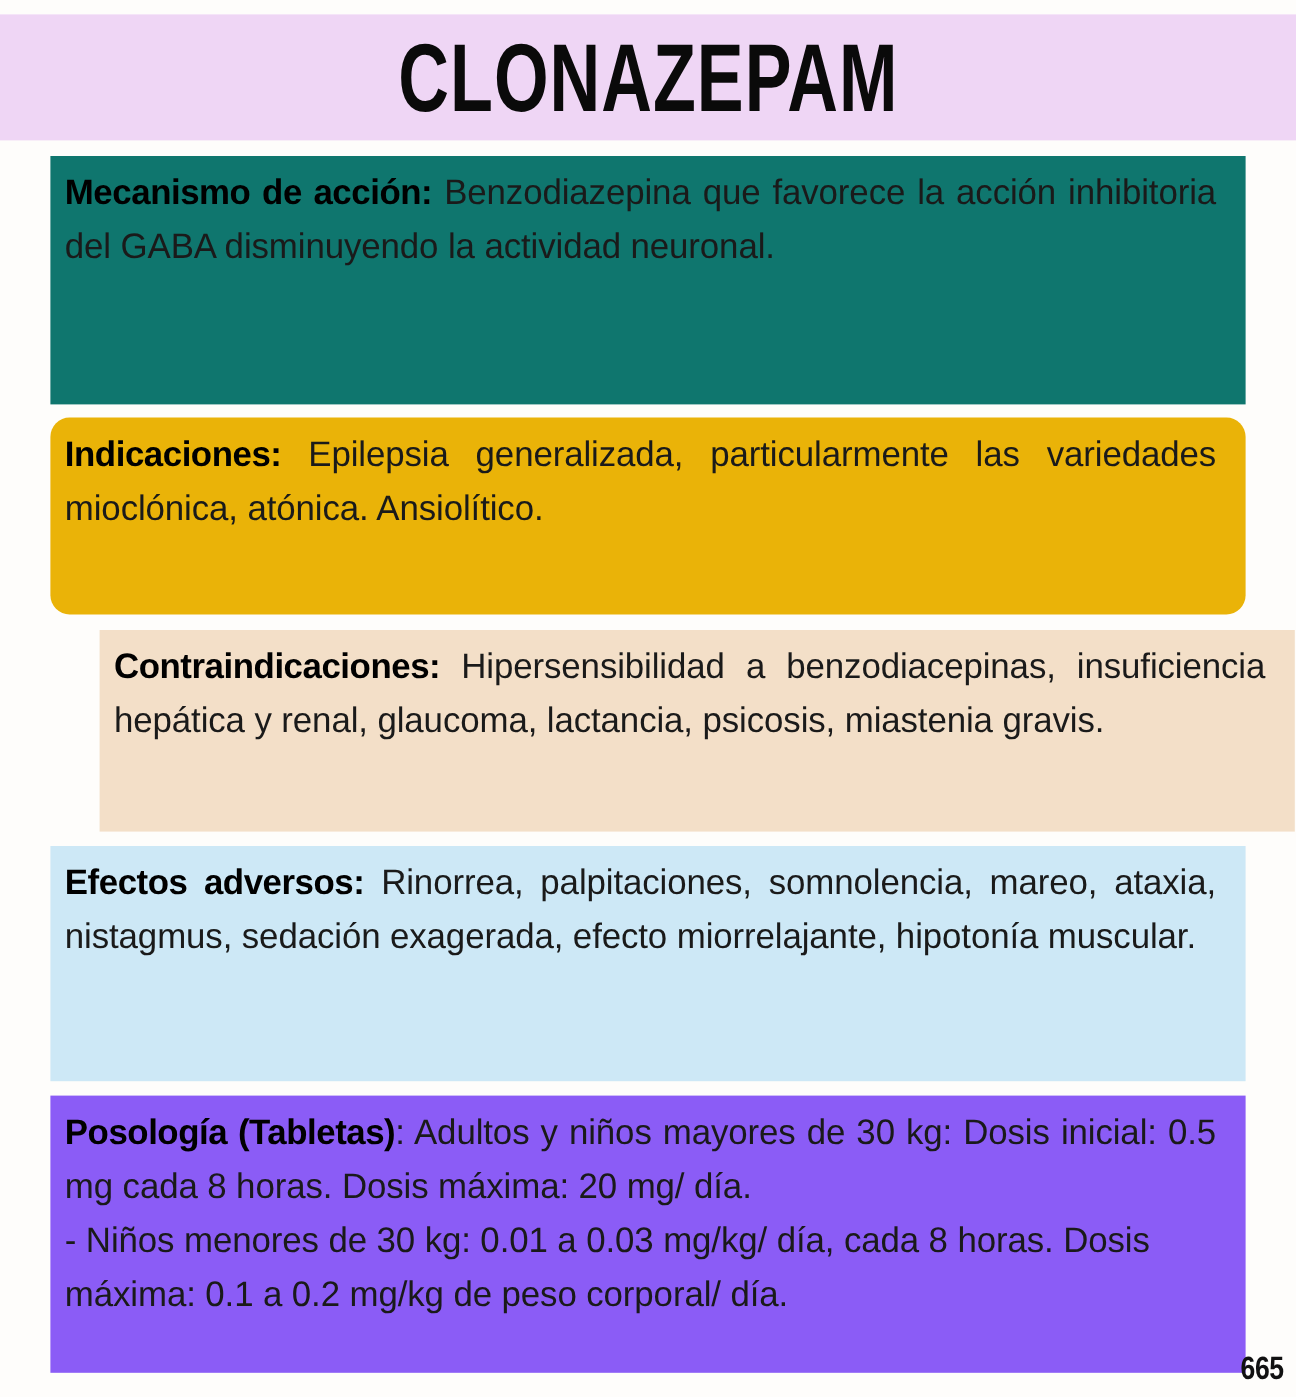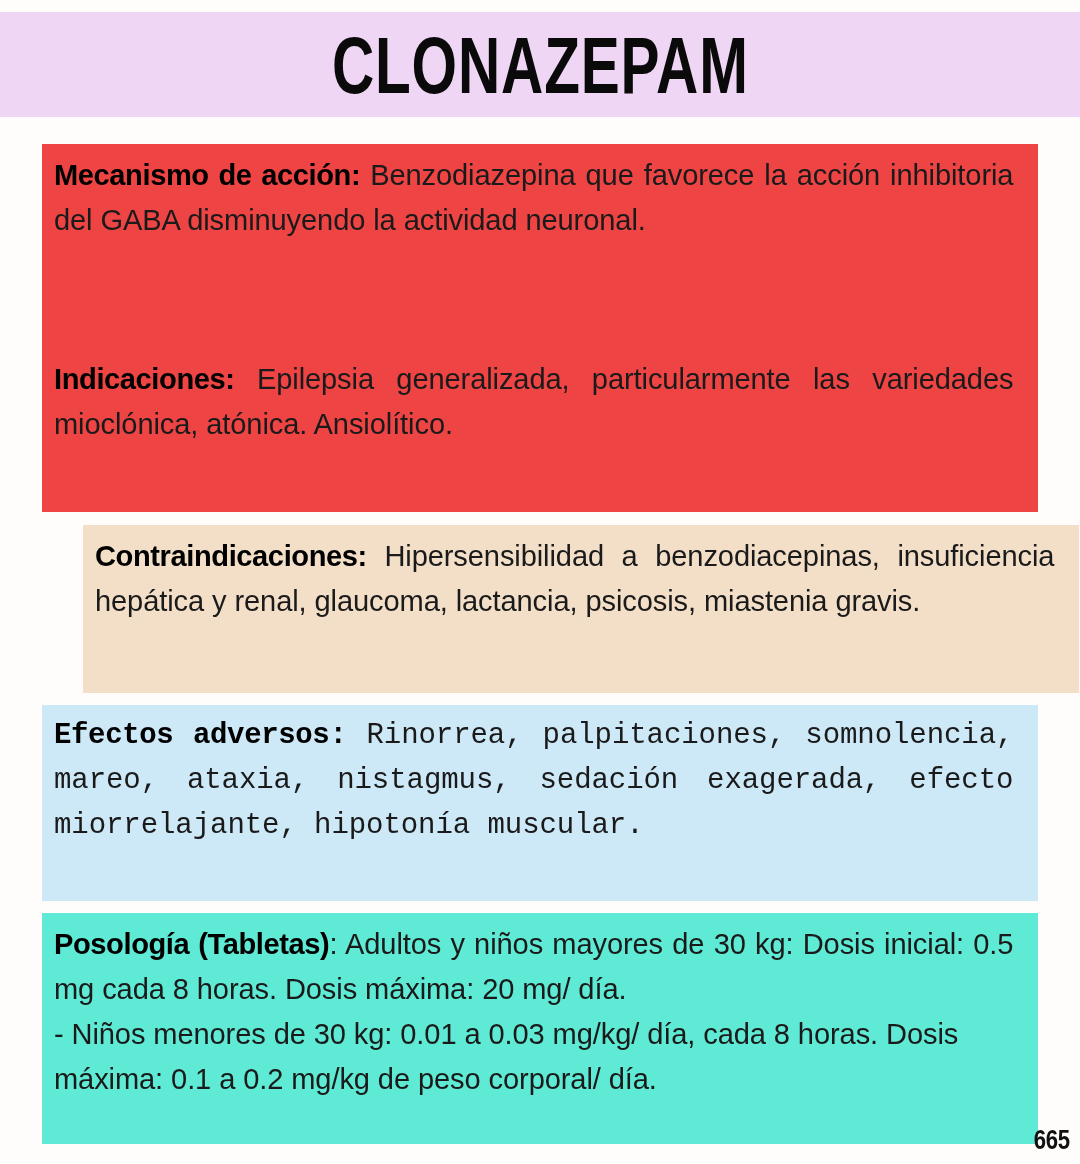--- a/index.html
+++ b/index.html
@@ -67,25 +67,25 @@
   .block p.last-line {
     text-align: left;
   }
   .block b {
     font-weight: bold;
     color: #000;
     letter-spacing: -0.4px;
   }
 
   
-  #block-mecanismo      { top: 144px; height: 207px; background: #ef4444; }
-  #block-indicaciones   { top: 348px; height: 164px; background: #ef4444; }
+  #block-mecanismo      { top: 130px; height: 207px; background: #0f766e; }
+  #block-indicaciones   { top: 348px; height: 164px; background: #eab308; border-radius: 16px; }
   #block-contra         { top: 525px; height: 168px; background: #F3DFC8; margin-left: 41px; }
-  #block-efectos        { top: 705px; height: 196px; background: #CDE8F6; font-family: Liberation Mono, monospace; }
-  #block-posologia      { top: 913px; height: 231px; background: #5eead4; }
+  #block-efectos        { top: 705px; height: 196px; background: #CDE8F6; }
+  #block-posologia      { top: 913px; height: 231px; background: #8b5cf6; }
 
   
   .page-number {
     position: absolute;
     right: 10px;
     bottom: 8px;
     font-family: "Liberation Sans Narrow", "Liberation Sans", sans-serif;
     font-size: 27px;
     font-weight: bold;
     color: #111;

